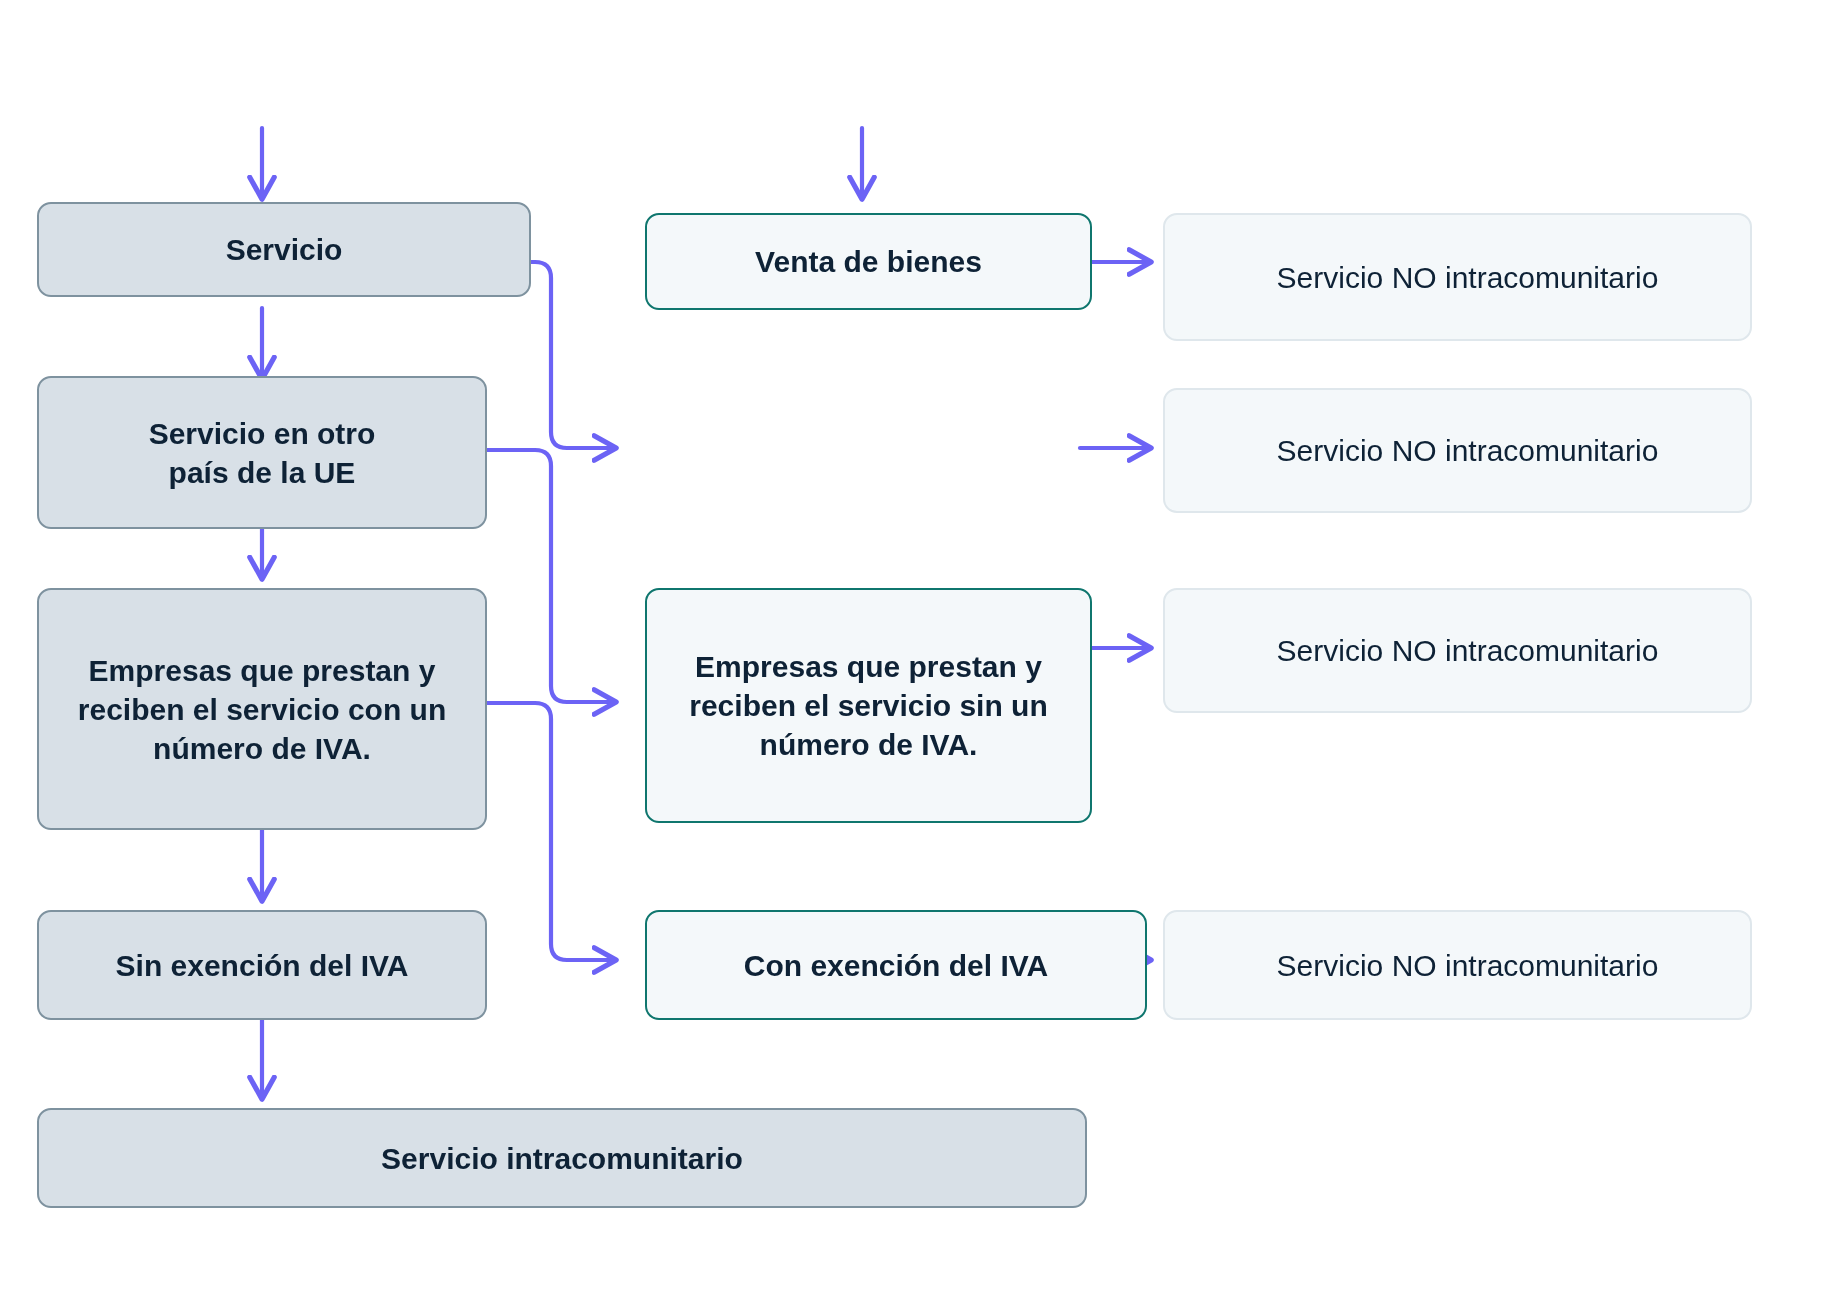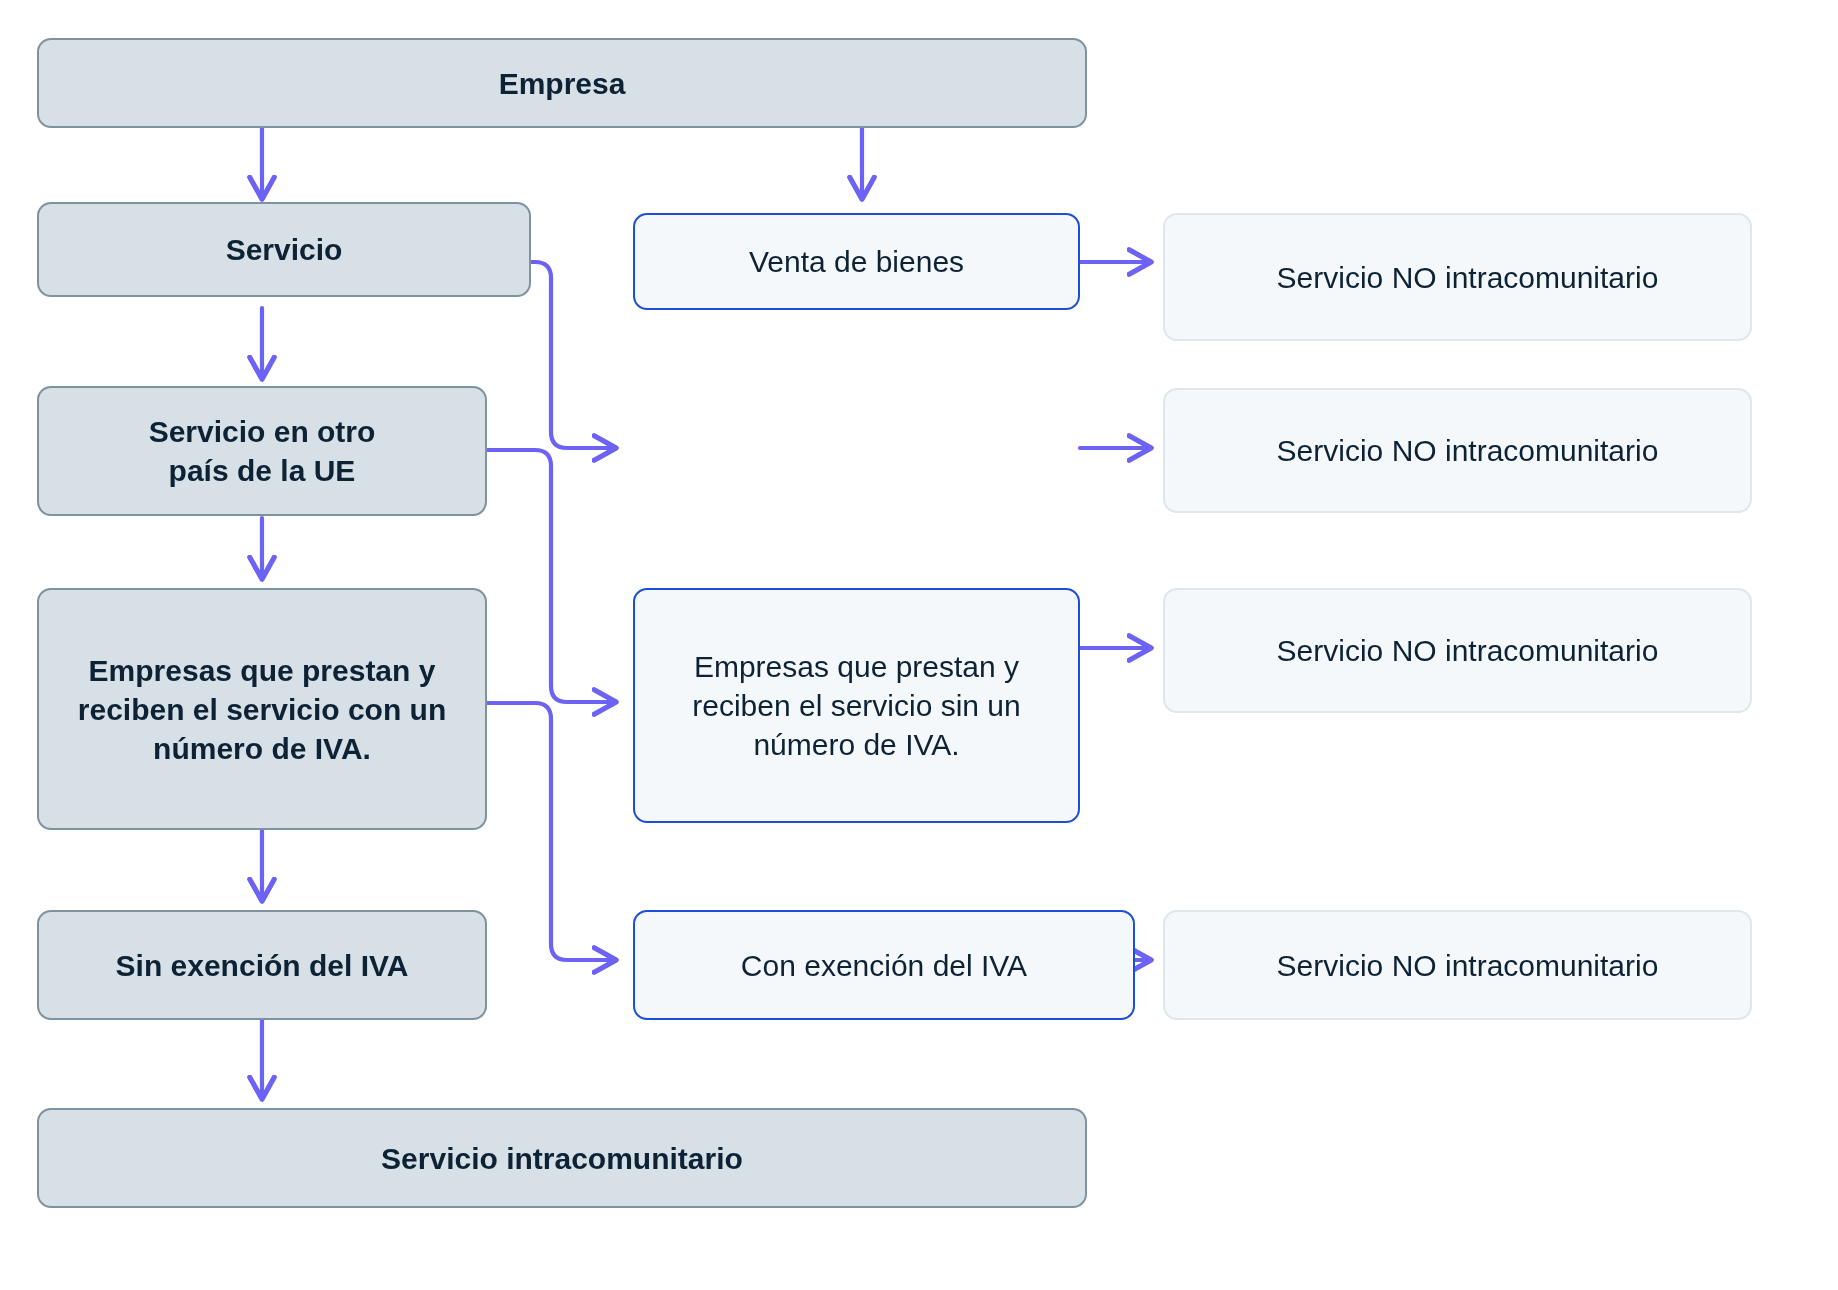--- a/index.html
+++ b/index.html
@@ -32,23 +32,24 @@
     white-space: pre-line;
   }
   .node.primary {
     background: #d8e0e7;
     border: 2px solid #7e929f;
     font-weight: 700;
     font-size: 30px;
   }
   .node.secondary {
     background: #f4f8fa;
-    border: 2px solid #1d4ed8;
-    font-weight: 400;
+    border: 2px solid #0f766e;
+    font-weight: 700;
     font-size: 30px;
+    margin-left: 12px;
   }
   .node.outcome {
     background: #f4f8fa;
     border: 2px solid #dfe7ec;
     font-weight: 400;
     font-size: 30px;
     padding-left: 36px;
   }
   
   #wires {
@@ -91,25 +92,24 @@
 
       <path d="M 487 703 L 535 703 Q 551 703 551 719 L 551 944 Q 551 960 567 960 L 615 960"></path>
 
       <path d="M 1080 262 L 1150 262"></path>
       <path d="M 1080 448 L 1150 448"></path>
       <path d="M 1080 648 L 1150 648"></path>
       <path d="M 1080 960 L 1150 960"></path>
     </g>
   </svg>
 
-  <div class="node primary" style="left:37px; top:38px; width:1050px; height:90px;">Empresa</div>
 
   <div class="node primary" style="left:37px; top:202px; width:494px; height:95px;">Servicio</div>
 
-  <div class="node primary" style="left:37px; top:386px; width:450px; height:130px;">Servicio en otro
+  <div class="node primary" style="left:37px; top:376px; width:450px; height:153px;">Servicio en otro
 país de la UE</div>
 
   <div class="node primary" style="left:37px; top:588px; width:450px; height:242px;">Empresas que prestan y
 reciben el servicio con un
 número de IVA.</div>
 
   <div class="node primary" style="left:37px; top:910px; width:450px; height:110px;">Sin exención del IVA</div>
 
   <div class="node primary" style="left:37px; top:1108px; width:1050px; height:100px;">Servicio intracomunitario</div>
 

